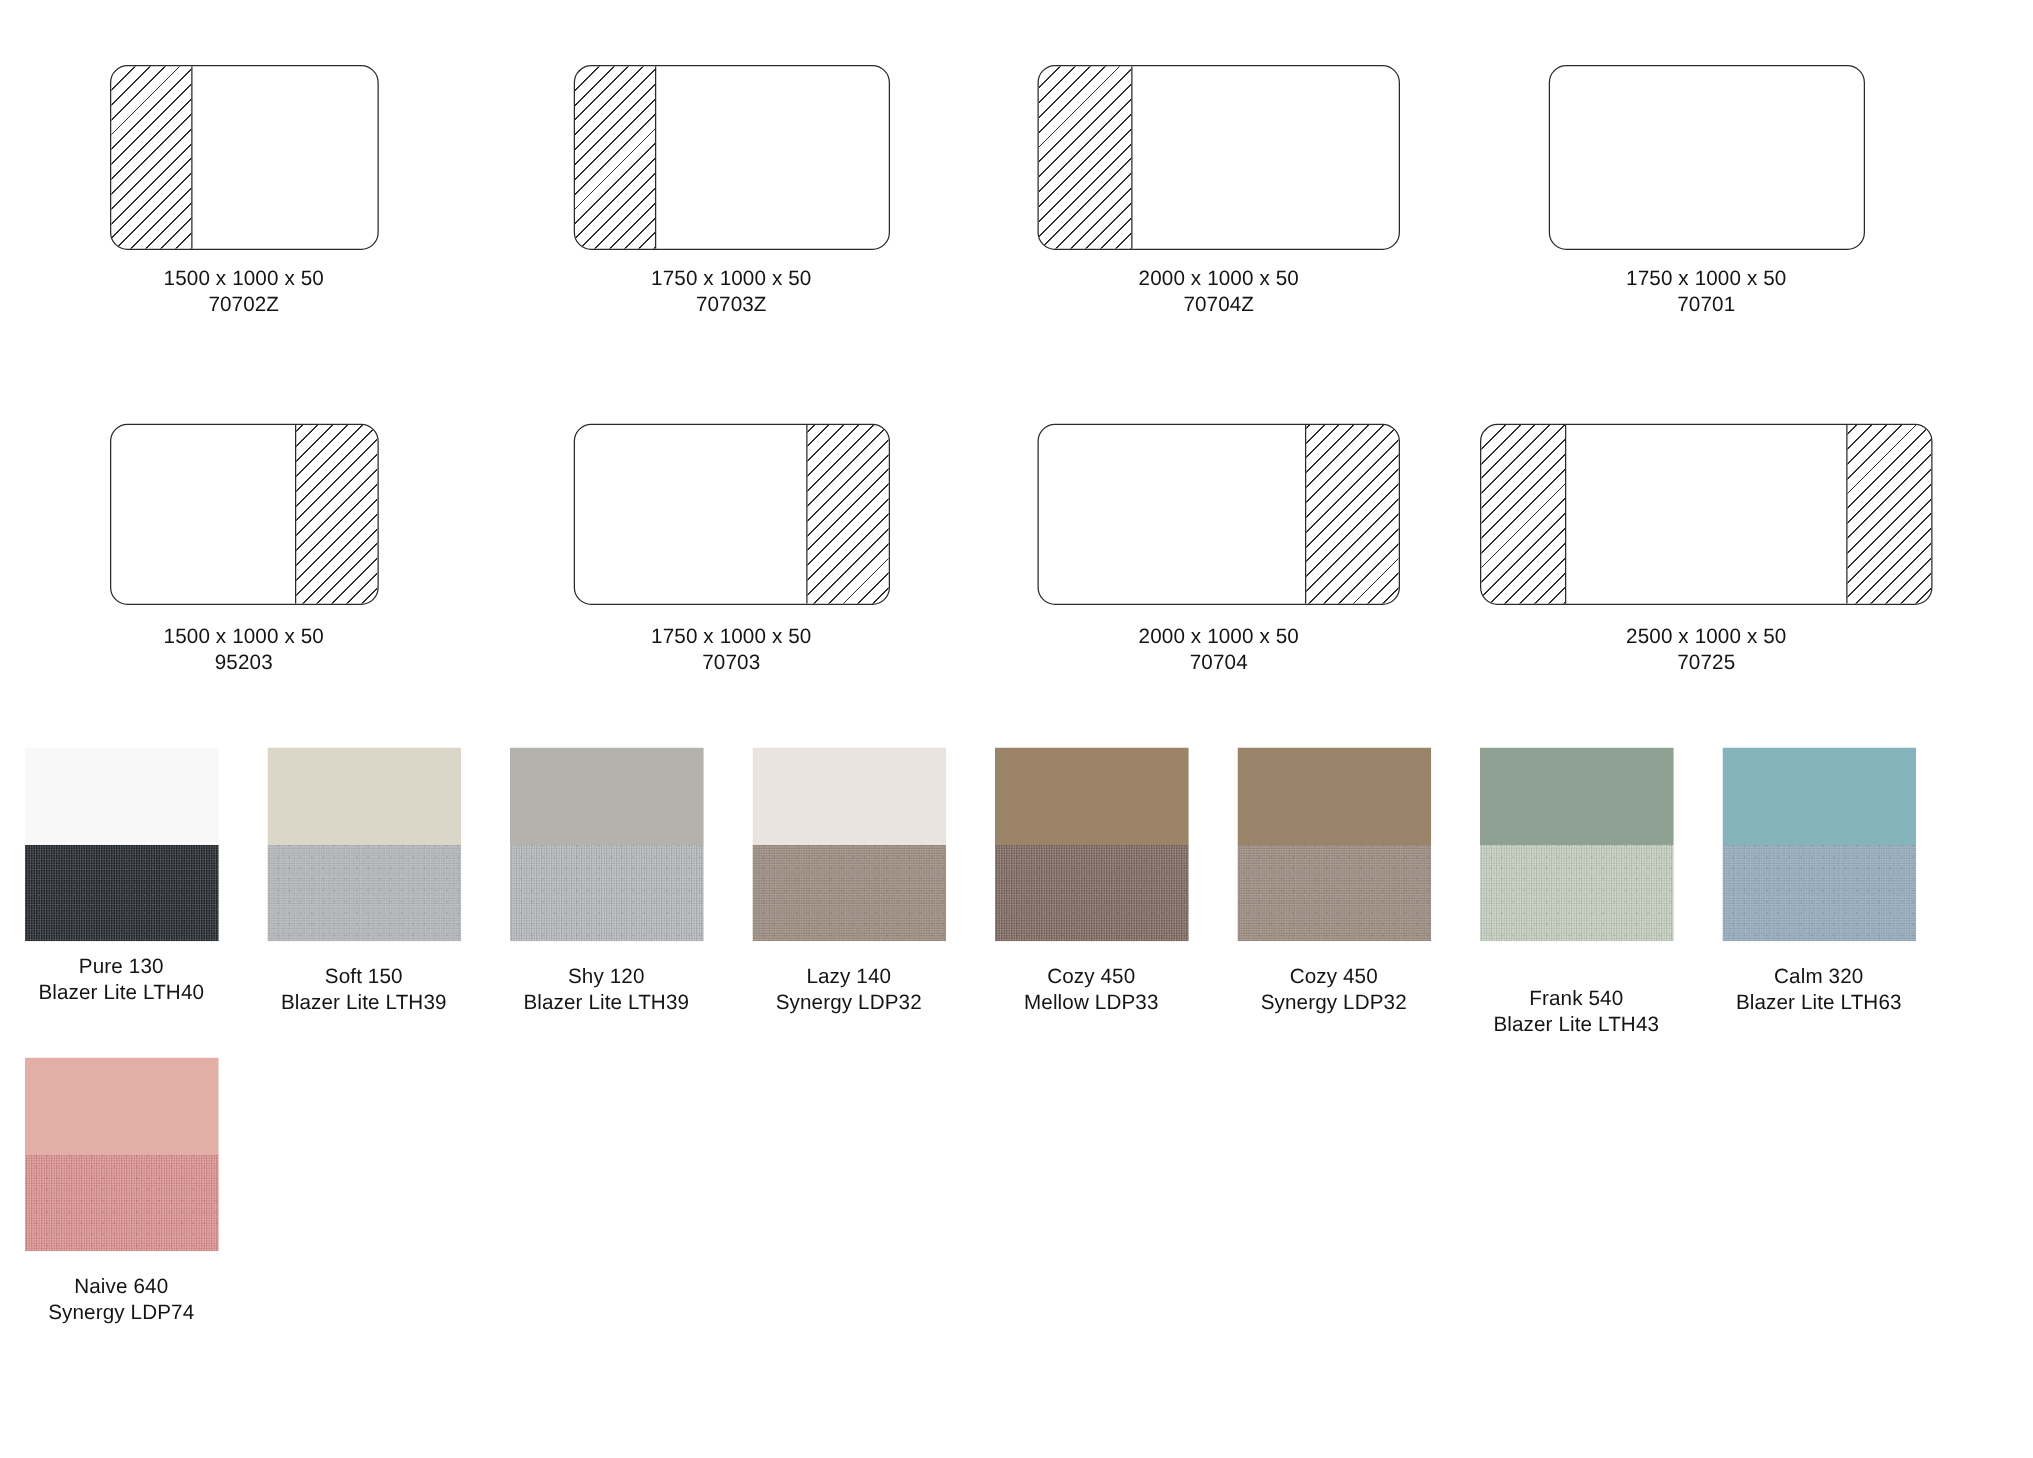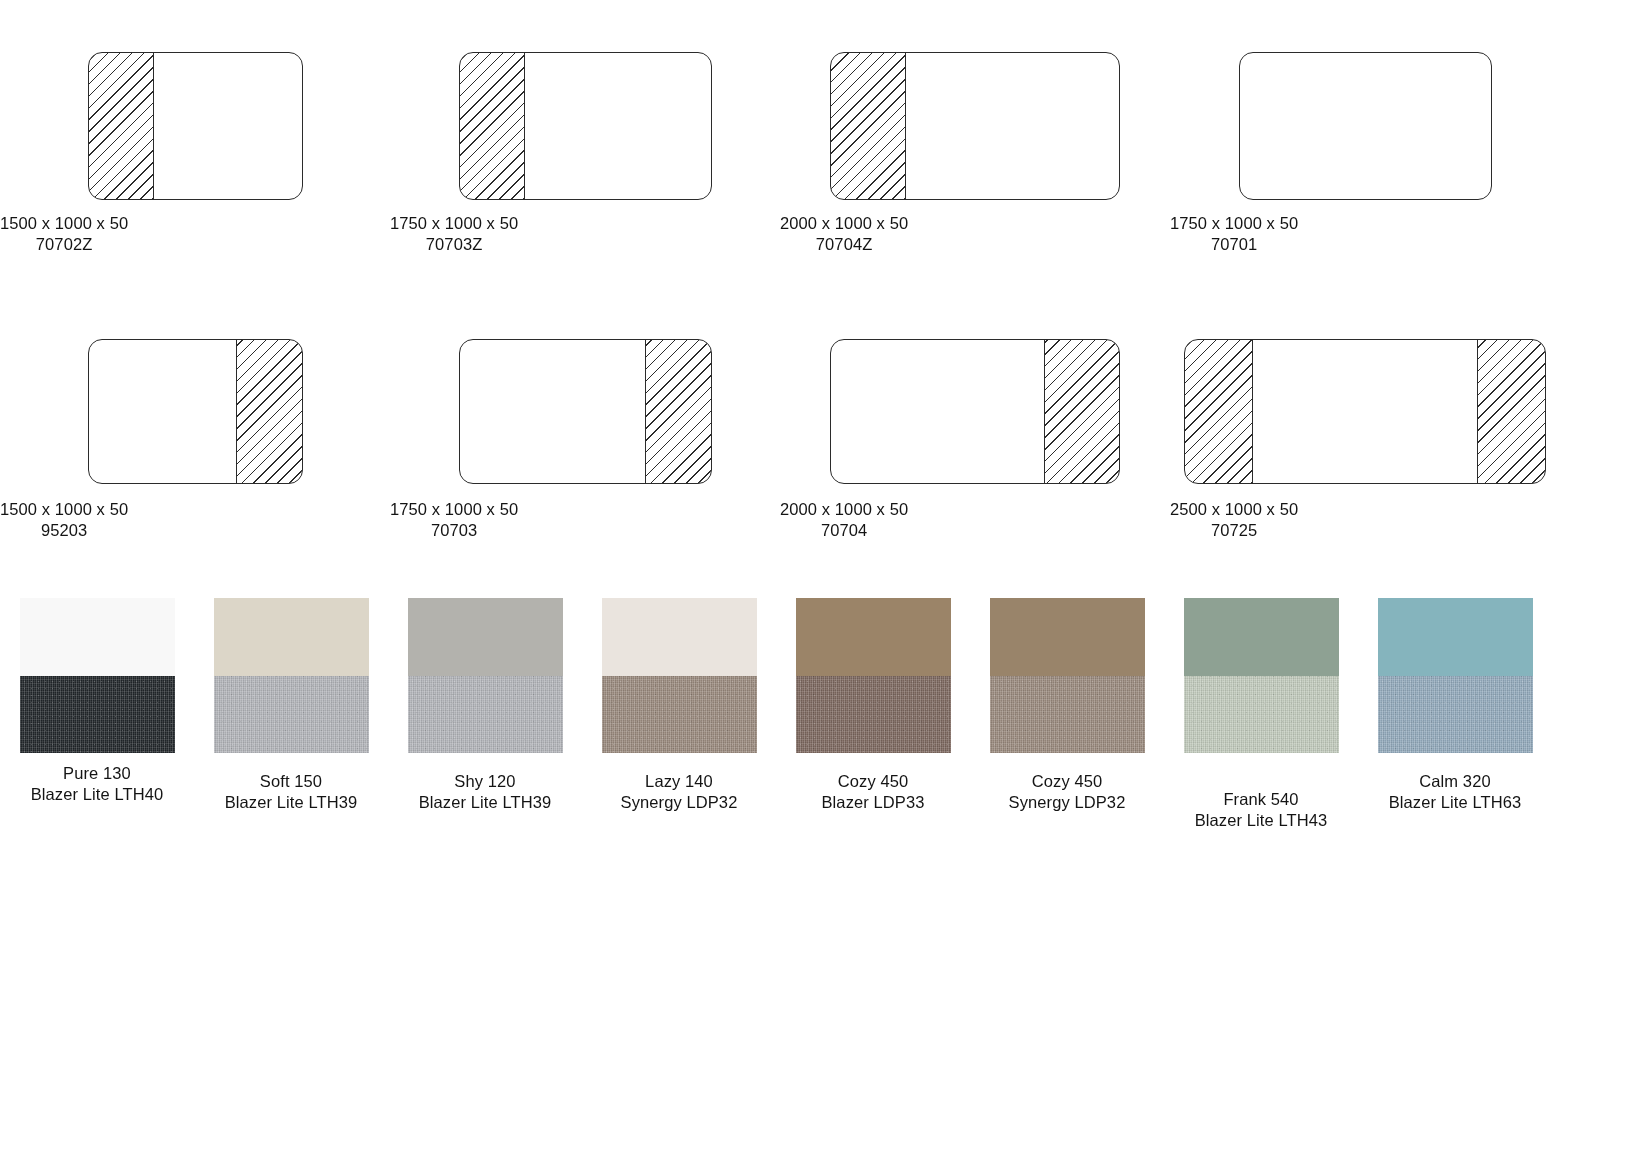--- a/index.html
+++ b/index.html
@@ -21,21 +21,21 @@
   .panel-rows {
     padding-top: 38px;
   }
   .panel-row {
     display: flex;
     align-items: flex-start;
   }
   .panel-cell {
     display: flex;
     flex-direction: column;
-    align-items: flex-start;
+    align-items: center;
   }
   .panel-shape-wrap {
     display: flex;
     align-items: center;
     justify-content: center;
   }
   .panel-shape {
     position: relative;
     border: 1.3px solid #2b2b2b;
     border-radius: 14px;
@@ -301,21 +301,21 @@
       </div>
       <div class="swatch-cell" style="width: 194px;">
         <div class="swatch-chip">
           <div class="chip-top" style="background: rgb(155, 132, 104);"></div>
           <div class="chip-bottom" style="background: rgb(125, 104, 95);">
             <div class="felt"></div>
           </div>
         </div>
         <div class="swatch-caption" style="margin-top: 18px;">
           <span class="name">Cozy 450</span>
-          <span class="material">Blazer LDP33</span>
+          <span class="material">Mellow LDP33</span>
         </div>
       </div>
       <div class="swatch-cell" style="width: 194px;">
         <div class="swatch-chip">
           <div class="chip-top" style="background: rgb(153, 132, 106);"></div>
           <div class="chip-bottom" style="background: rgb(154, 138, 126);">
             <div class="felt"></div>
           </div>
         </div>
         <div class="swatch-caption" style="margin-top: 18px;">
@@ -342,14 +342,26 @@
             <div class="felt"></div>
           </div>
         </div>
         <div class="swatch-caption" style="margin-top: 18px;">
           <span class="name">Calm 320</span>
           <span class="material">Blazer Lite LTH63</span>
         </div>
       </div>
     </div>
   <div class="swatch-row" id="swatch-row-1" style="height:248px;">
+      <div class="swatch-cell" style="width: 194px;">
+        <div class="swatch-chip">
+          <div class="chip-top" style="background: rgb(226, 175, 167);"></div>
+          <div class="chip-bottom" style="background: rgb(217, 143, 141);">
+            <div class="felt"></div>
+          </div>
+        </div>
+        <div class="swatch-caption" style="margin-top: 18px;">
+          <span class="name">Naive 640</span>
+          <span class="material">Synergy LDP74</span>
+        </div>
+      </div>
     </div>
 </div>
 
 </body></html>

